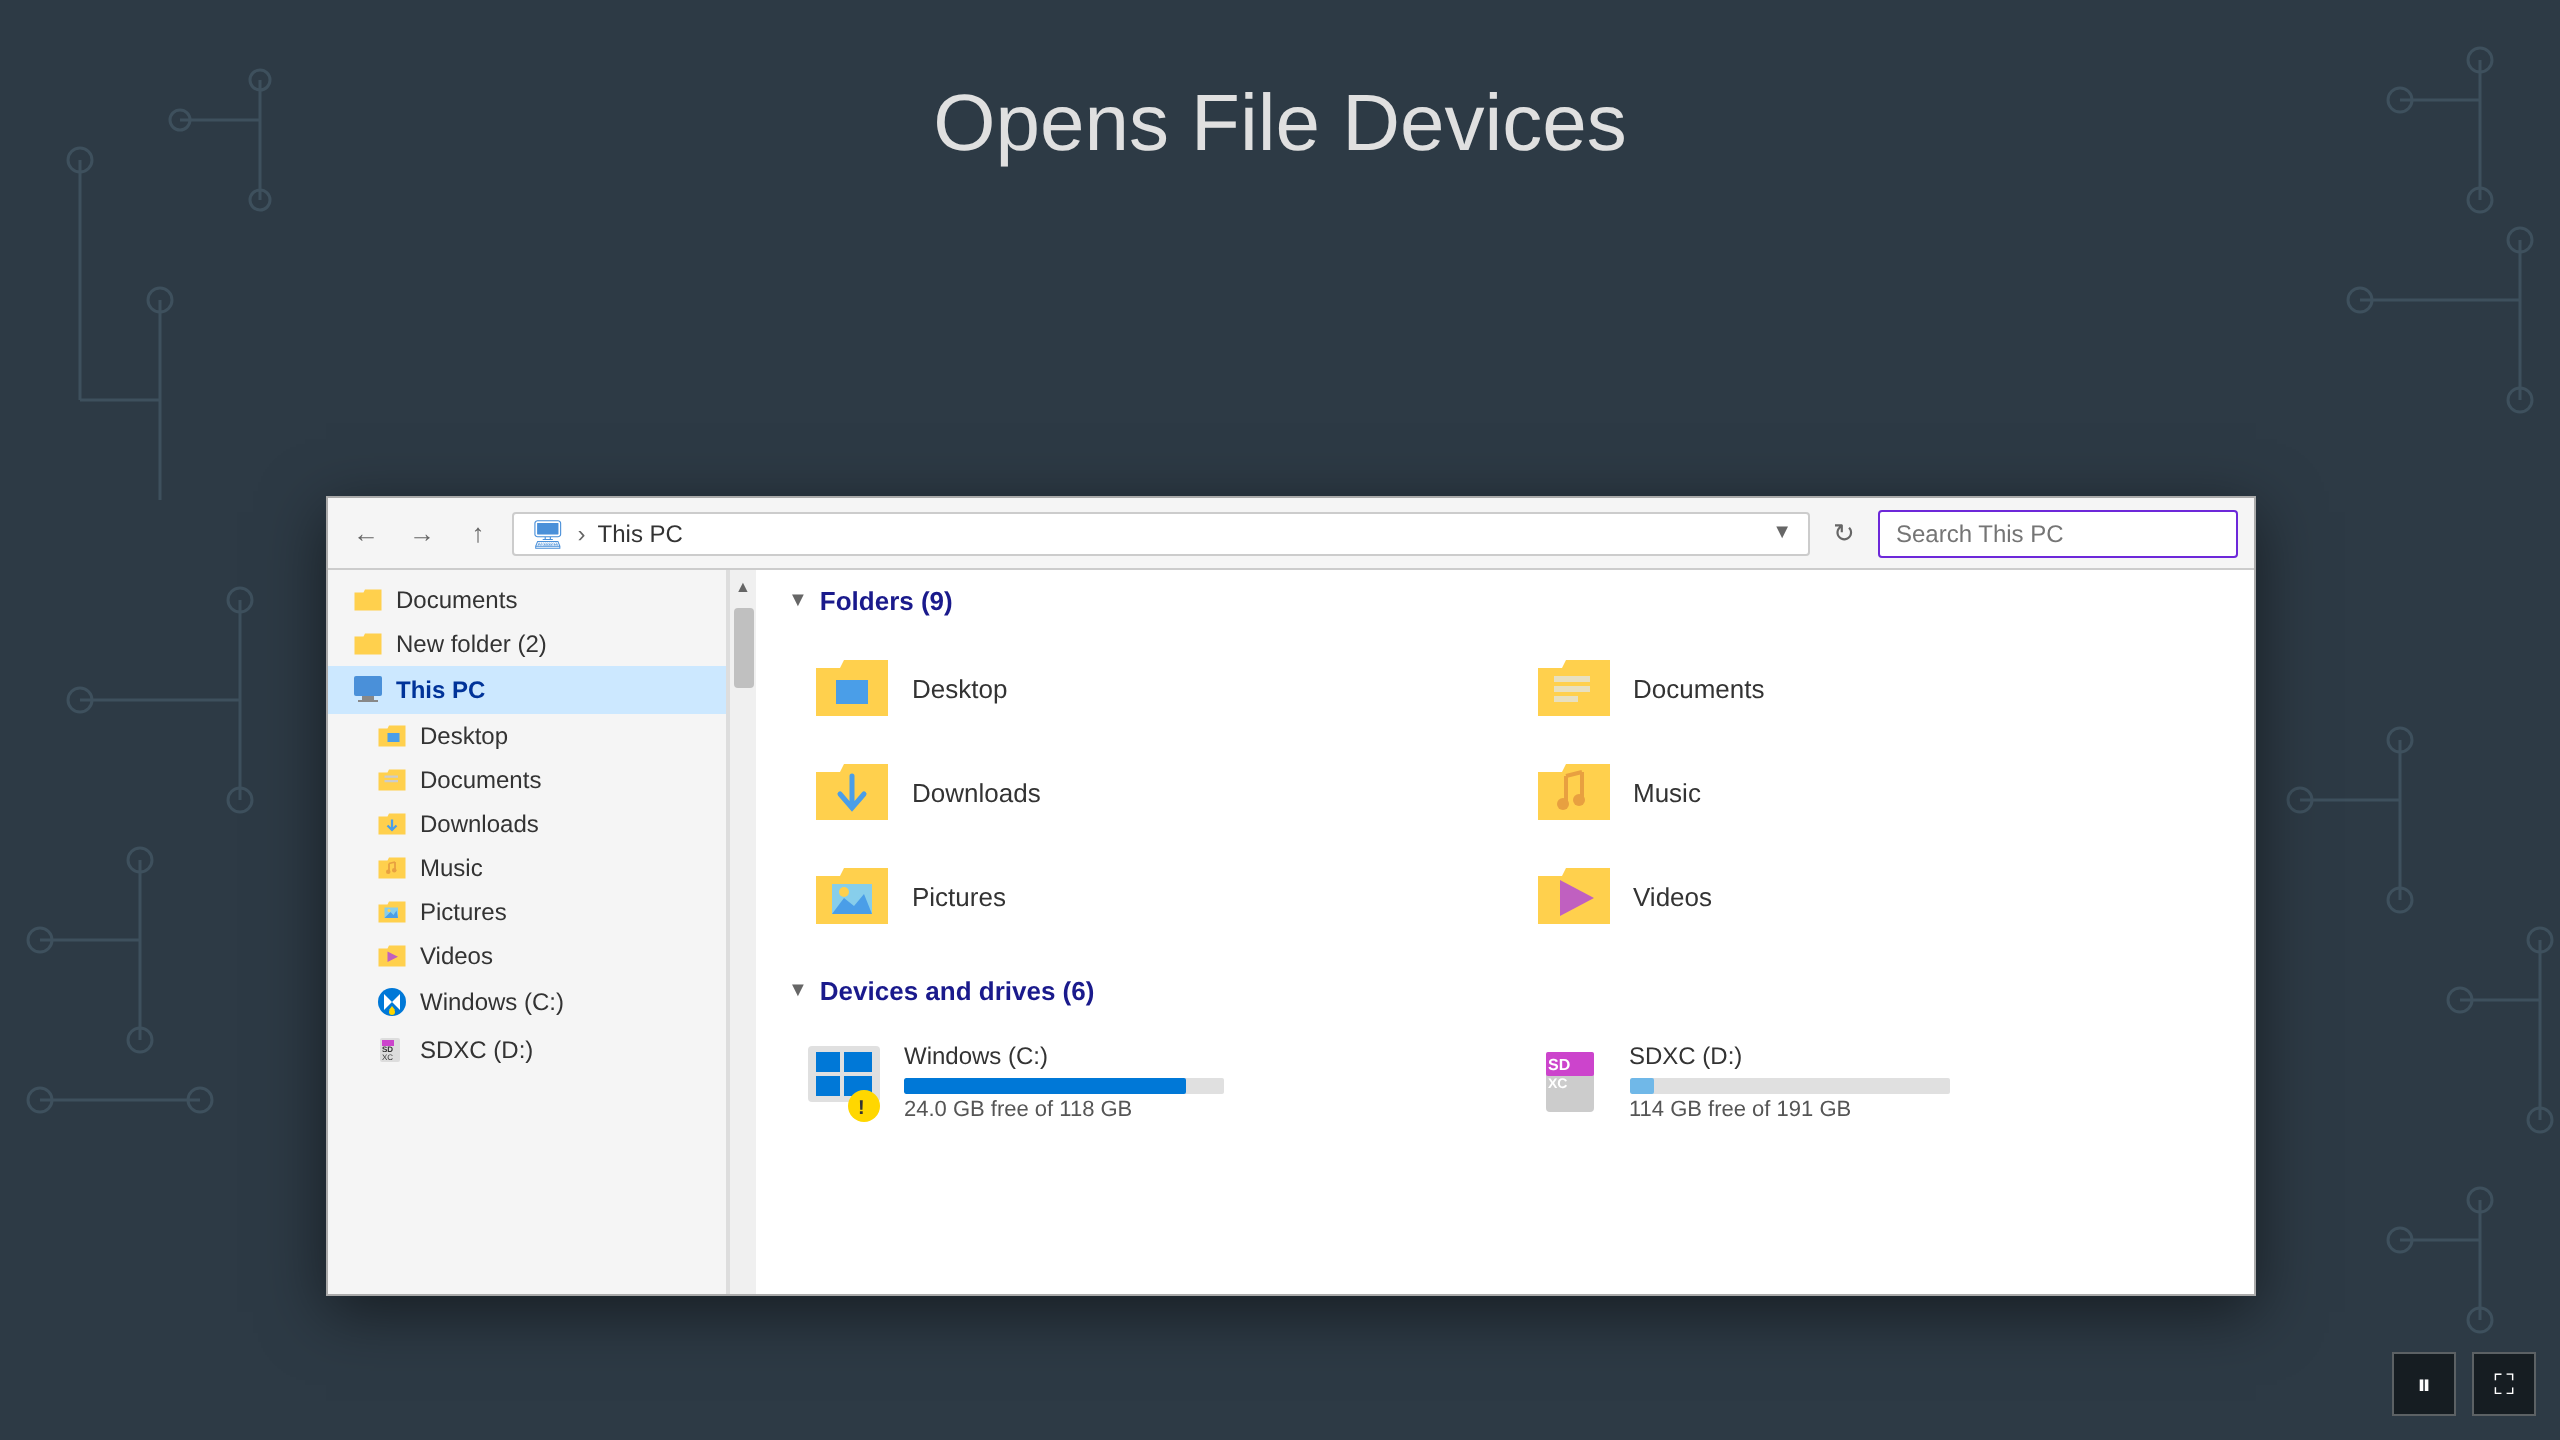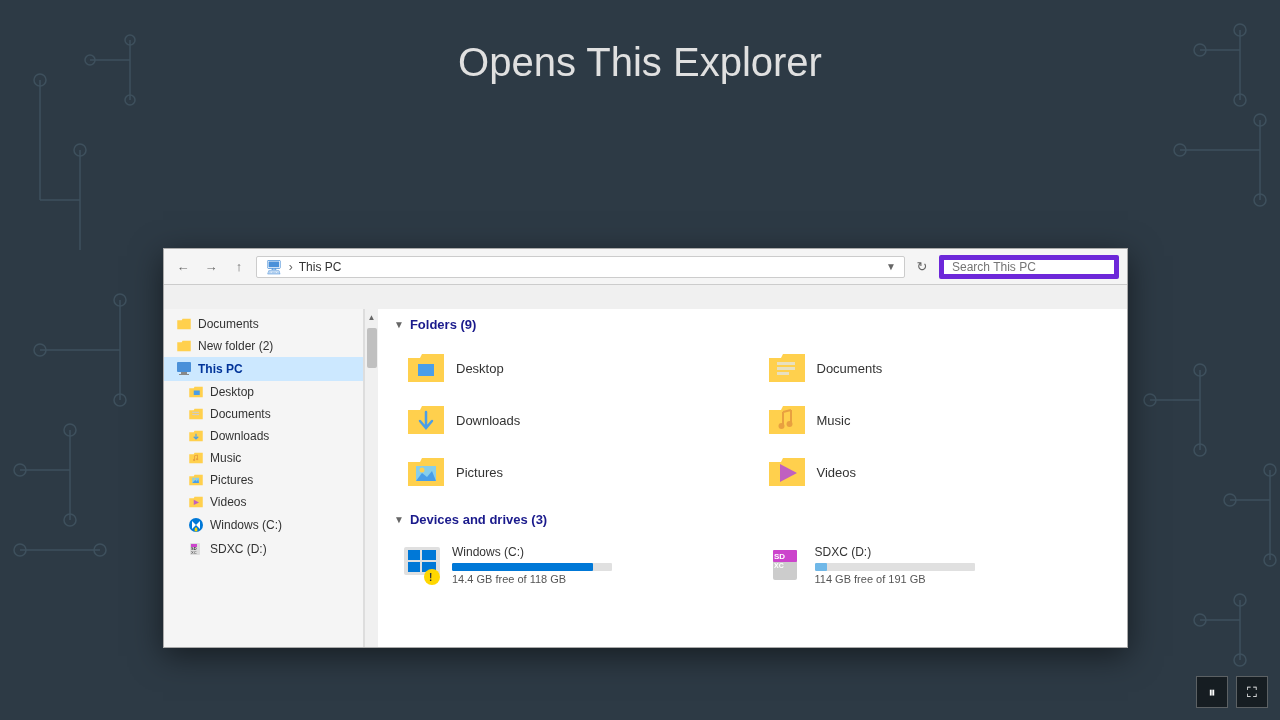--- a/index.html
+++ b/index.html
@@ -89,34 +89,33 @@
       display: flex;
       align-items: center;
       gap: 6px;
       font-size: 12px;
       color: #333;
     }
 
     .search-box {
       width: 180px;
       height: 24px;
-      border: 5px solid #6d28d9;
+      border: 1px solid #6d28d9;
       border-radius: 2px;
       padding: 2px 8px;
       font-size: 12px;
       color: #999;
       background: white;
     }
 
     
     .explorer-body {
       display: flex;
       flex: 1;
       overflow: hidden;
-      margin-top: 24px;
     }
 
     
     .sidebar {
       width: 200px;
       background: #f5f5f5;
       border-right: 1px solid #ddd;
       overflow-y: auto;
       padding: 4px 0;
       flex-shrink: 0;
@@ -365,21 +364,21 @@
 
     <line x1="1200" y1="620" x2="1240" y2="620"></line>
     <line x1="1240" y1="600" x2="1240" y2="660"></line>
     <circle cx="1200" cy="620" r="6" stroke="#8ab4c8"></circle>
     <circle cx="1240" cy="600" r="6" stroke="#8ab4c8"></circle>
     <circle cx="1240" cy="660" r="6" stroke="#8ab4c8"></circle>
   </g>
 </svg>
 
 <div class="title-area">
-  <div class="subtitle">Opens This Explorer</div>
+  <div class="subtitle">Opens File Devices</div>
 </div>
 
 <div class="explorer-window">
 
   <div class="address-bar">
     <button class="nav-btn">←</button>
     <button class="nav-btn">→</button>
     <button class="nav-btn">↑</button>
     <div class="address-path">
       <span style="color:#4a90d9; font-size:14px;">🖥</span>
@@ -561,21 +560,21 @@
             <polygon points="13,8 13,26 30,17" fill="#c060c0"></polygon>
           </svg>
           <span class="folder-label">Videos</span>
         </div>
 
       </div>
 
       <div class="devices-section">
         <div class="section-header">
           <span class="chevron-icon">▼</span>
-          <span>Devices and drives (3)</span>
+          <span>Devices and drives (6)</span>
         </div>
 
         <div class="devices-grid">
 
           <div class="drive-item">
             <div class="drive-icon">
               <svg width="40" height="40" viewBox="0 0 40 40">
 
                 <rect x="2" y="2" width="36" height="28" rx="2" fill="#e0e0e0"></rect>
 
@@ -586,21 +585,21 @@
 
                 <circle cx="30" cy="32" r="8" fill="#ffd700"></circle>
                 <text x="27" y="36" font-size="10" font-weight="bold" fill="#333">!</text>
               </svg>
             </div>
             <div class="drive-info">
               <div class="drive-name">Windows (C:)</div>
               <div class="drive-bar-container">
                 <div class="drive-bar-fill blue" style="width:88%;"></div>
               </div>
-              <div class="drive-free">14.4 GB free of 118 GB</div>
+              <div class="drive-free">24.0 GB free of 118 GB</div>
             </div>
           </div>
 
           <div class="drive-item">
             <div class="drive-icon">
               <svg width="40" height="40" viewBox="0 0 40 40">
 
                 <rect x="8" y="5" width="24" height="30" rx="2" fill="#ccc"></rect>
                 <rect x="8" y="5" width="24" height="12" rx="1" fill="#cc44cc"></rect>
                 <text x="9" y="14" font-size="8" font-weight="900" fill="white">SD</text>

